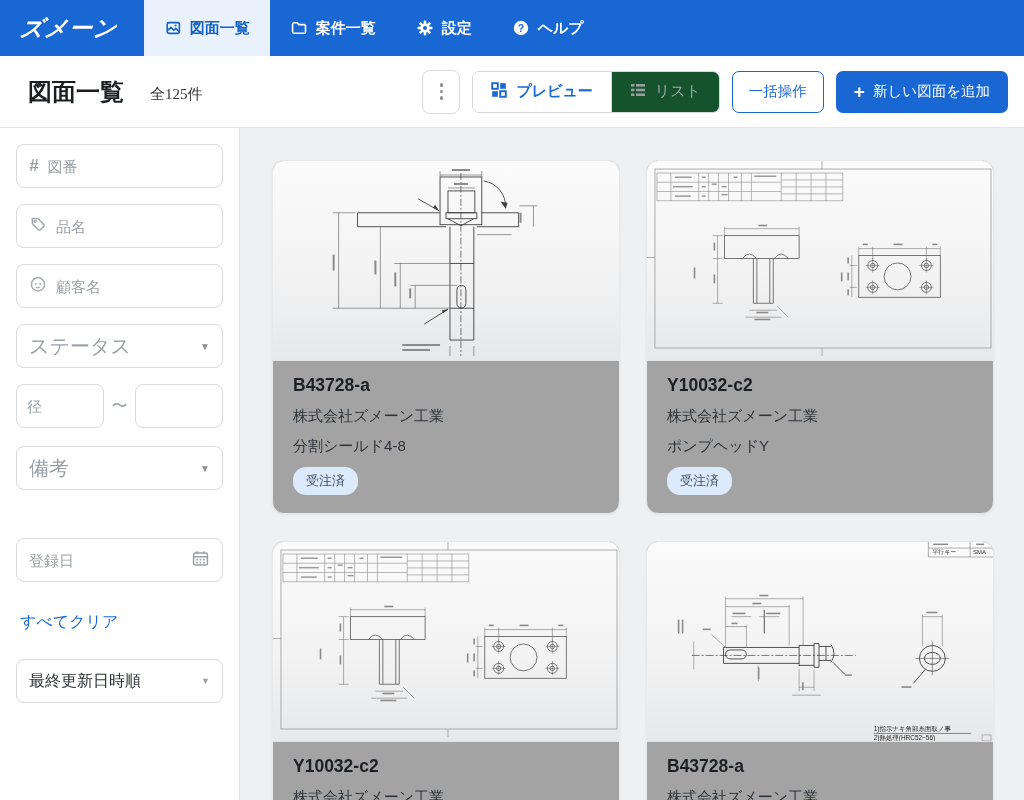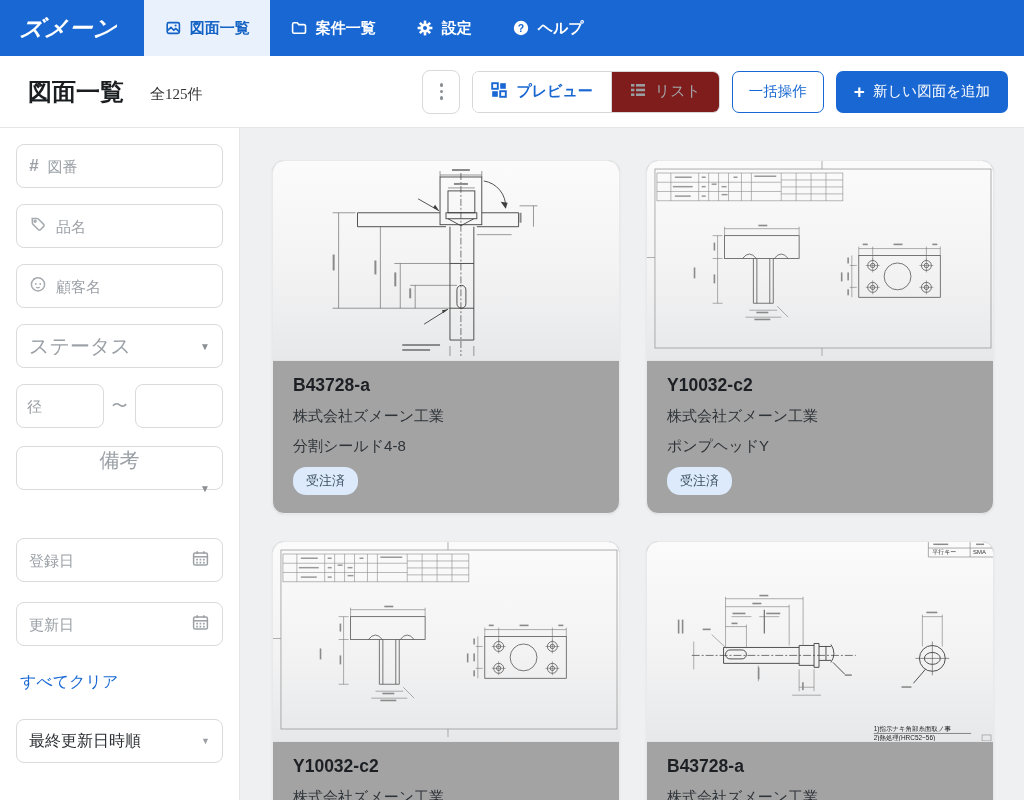--- a/index.html
+++ b/index.html
@@ -17,21 +17,21 @@
   
   .pagehead { height:72px; display:flex; align-items:center; padding:0 16px 0 28px; border-bottom:1px solid #e4e6e8; background:#fff; }
   .page-title { font-size:24px; font-weight:700; color:#1b1e21; }
   .page-count { font-size:15px; color:#333; margin-left:26px; margin-top:6px;font-family:Liberation Serif, serif; }
   .head-actions { margin-left:auto; display:flex; align-items:center; gap:12px; }
   .kebab-btn { width:38px; height:44px; border:1px solid #d7d9db; border-radius:8px; background:#fff; display:flex; flex-direction:column; align-items:center; justify-content:center; gap:3px; cursor:pointer; }
   .kebab-btn i { width:3.5px; height:3.5px; border-radius:50%; background:#8a8f94; }
   .view-toggle { display:flex; border:1px solid #d5d7d9; border-radius:7px; overflow:hidden; height:42px; }
   .vt-btn { display:flex; align-items:center; gap:9px; padding:0 18px; font-size:15px; cursor:pointer; }
   .vt-btn.on { background:#fff; color:#1867d2; font-weight:600; }
-  .vt-btn.off { background:#7f1d1d; color:#a3a6a9; border-left:1px solid #d5d7d9; }
+  .vt-btn.off { background:#14532d; color:#a3a6a9; border-left:1px solid #d5d7d9; }
   .bulk-btn { height:42px; padding:0 16px; border:1px solid #1867d2; color:#1867d2; background:#fff; border-radius:7px; font-size:14.5px; cursor:pointer; display:flex; align-items:center; }
   .add-btn { height:42px; padding:0 18px; background:#1867d2; color:#fff; border:none; border-radius:7px; font-size:14.5px; cursor:pointer; display:flex; align-items:center; gap:8px; }
   .plus { font-size:19px; font-weight:700; line-height:1; }
 
   
   .main { display:flex; height:672px; }
   .sidebar { width:240px; background:#fff; border-right:1px solid #e4e6e8; padding:16px; flex:none; }
   .content { flex:1; background:#eef0f1; padding:32px 30px 0 32px; overflow:hidden; }
 
   
@@ -196,45 +196,26 @@
     </div>
     <div class="range-row">
       <div class="range-box">
         <input placeholder="径" style="">
       </div>
       <span class="wave">〜</span>
       <div class="range-box">
         <input style="">
       </div>
     </div>
-    <div class="field sel" style="margin-bottom:20px;flex-direction:column;">
+    <div class="field sel" style="margin-bottom:20px;">
       <span class="ph">備考</span>
       <span class="caret">▼</span>
     </div>
     <div class="field" style="margin-bottom:20px;margin-top:48px;">
       <input placeholder="登録日" style="">
-      <span class="ic">
-        <svg width="19" height="19" viewBox="0 0 19 19" fill="none" stroke="#9ba0a4" stroke-width="1.5">
-          <rect x="2.6" y="4" width="13.8" height="12" rx="1.6"></rect>
-          <line x1="2.6" y1="7.8" x2="16.4" y2="7.8"></line>
-          <line x1="6.2" y1="2.2" x2="6.2" y2="5"></line>
-            <line x1="12.8" y1="2.2" x2="12.8" y2="5"></line>
-          <g fill="#9ba0a4" stroke="none">
-            <rect x="5.2" y="9.8" width="1.7" height="1.7"></rect>
-              <rect x="8.6" y="9.8" width="1.7" height="1.7"></rect>
-              <rect x="12" y="9.8" width="1.7" height="1.7"></rect>
-            <rect x="5.2" y="12.8" width="1.7" height="1.7"></rect>
-              <rect x="8.6" y="12.8" width="1.7" height="1.7"></rect>
-              <rect x="12" y="12.8" width="1.7" height="1.7"></rect>
-          </g>
-        </svg>
-      </span>
-    </div>
-    <div class="field">
-      <input placeholder="更新日" style="">
       <span class="ic">
         <svg width="19" height="19" viewBox="0 0 19 19" fill="none" stroke="#9ba0a4" stroke-width="1.5">
           <rect x="2.6" y="4" width="13.8" height="12" rx="1.6"></rect>
           <line x1="2.6" y1="7.8" x2="16.4" y2="7.8"></line>
           <line x1="6.2" y1="2.2" x2="6.2" y2="5"></line>
             <line x1="12.8" y1="2.2" x2="12.8" y2="5"></line>
           <g fill="#9ba0a4" stroke="none">
             <rect x="5.2" y="9.8" width="1.7" height="1.7"></rect>
               <rect x="8.6" y="9.8" width="1.7" height="1.7"></rect>
               <rect x="12" y="9.8" width="1.7" height="1.7"></rect>

